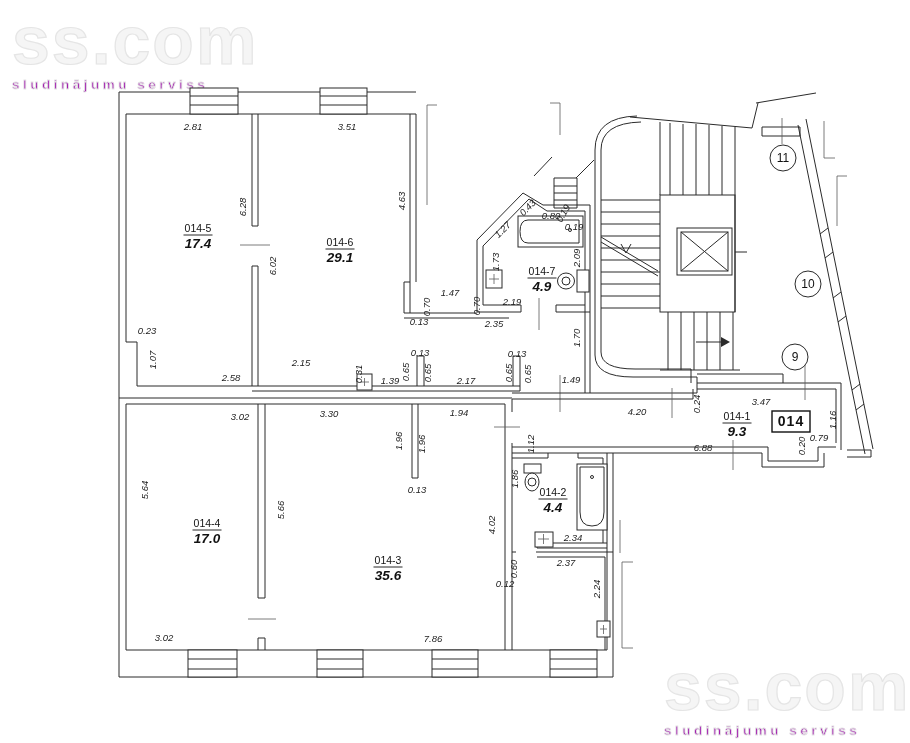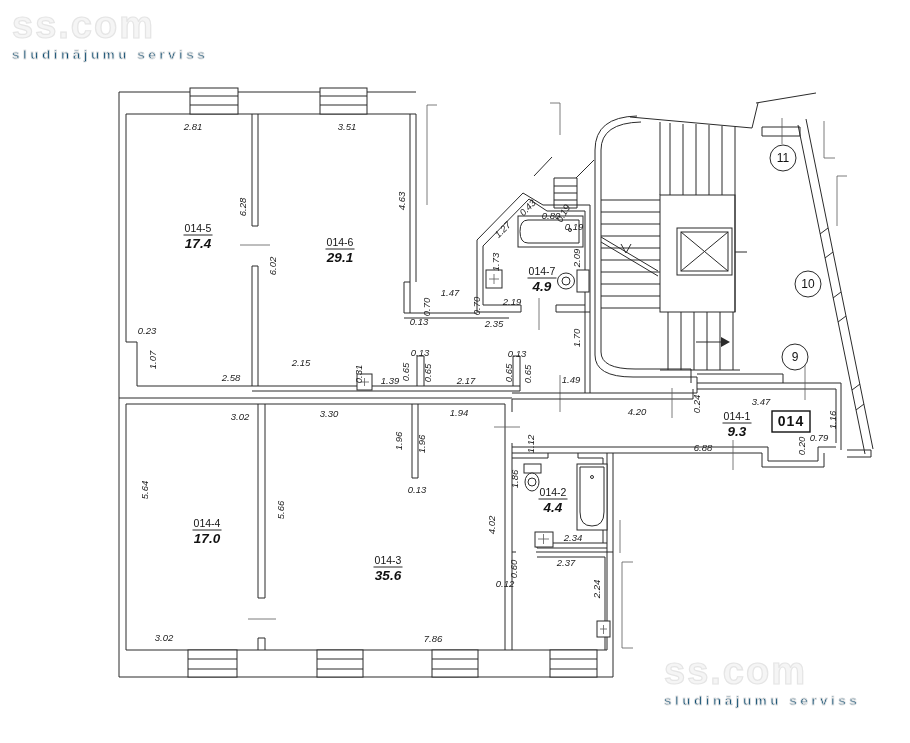--- a/index.html
+++ b/index.html
@@ -11,24 +11,24 @@
   .fixture{stroke:#2b2b2b;stroke-width:1;fill:#ffffff;}
   .winbox{stroke:#2b2b2b;stroke-width:1;fill:#ffffff;}
   .dim{font-size:9.5px;font-style:italic;fill:#1c1c1c;}
   .roomid{font-size:10.5px;fill:#111;}
   .roomarea{font-size:13.5px;font-style:italic;font-weight:bold;fill:#111;}
   .marker-circle{stroke:#2b2b2b;stroke-width:1;fill:#fff;}
   .marker-label{font-size:12px;fill:#111;}
   .unitbox{stroke:#111;stroke-width:1.4;fill:#fff;}
   .unitlabel{font-size:14px;font-weight:bold;fill:#111;letter-spacing:1px;}
   .wm{position:absolute;pointer-events:none;line-height:1;}
-  .wm .brand{font-size:38px;font-weight:bold;letter-spacing:2px;
+  .wm .brand{font-size:68px;font-weight:bold;letter-spacing:2px;
      color:#f5f5f5;-webkit-text-stroke:1.2px #e5e5e5;}
   .wm .tagline{font-size:13.5px;font-weight:bold;letter-spacing:3.5px;margin-top:4px;
-     color:#0c4a6e;-webkit-text-stroke:0.8px #e5e5e5;}
+     color:#a21caf;-webkit-text-stroke:0.8px #e5e5e5;}
 </style>
 </head>
 <body>
 
 <div id="stage">
 
   <div class="wm" style="left:12px;top:6px;">
     <div class="brand">ss.com</div>
     <div class="tagline">sludinājumu serviss</div>
   </div>

